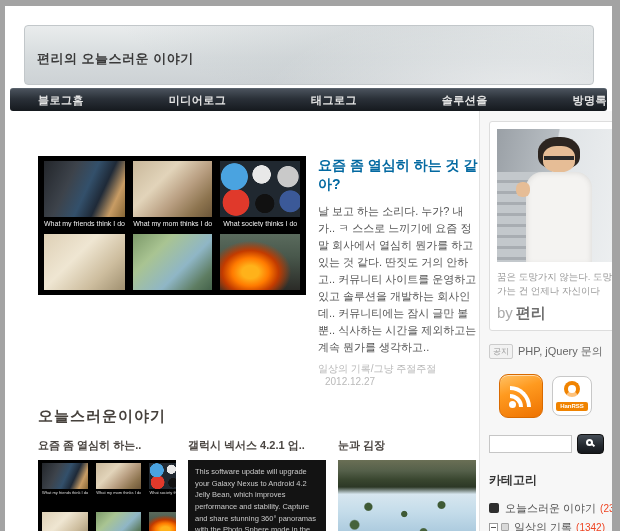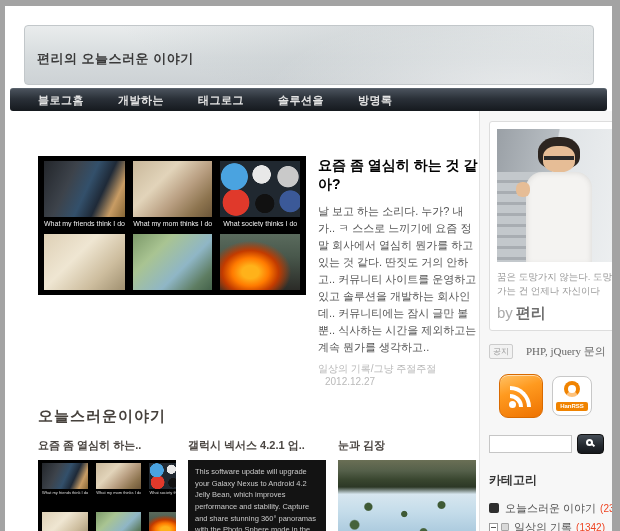--- a/index.html
+++ b/index.html
@@ -16,42 +16,42 @@
       radial-gradient(ellipse 520px 170px at 70% -40%, rgba(150,160,166,.30), transparent 60%),
       linear-gradient(180deg, #e9eced 0%, #d6dbdd 55%, #cdd2d5 100%);
     border: 1px solid #c2c7ca; position: relative; }
   .blog-title { position: absolute; left: 12px; top: 24px; font-size: 13px;
     font-weight: bold; color: #3a3a3a; letter-spacing: 0.5px; cursor: pointer; }
 
   
   .nav { margin: 3px 5px 0 5px; height: 23px; border-radius: 3px;
     background: linear-gradient(180deg, #4a525c 0%, #2a3038 45%, #15191e 100%);
     display: flex; align-items: center; padding-left: 28px; gap: 34px;
-    border-top: 1px solid #5a636d; }
+    border-top: 1px solid #5a636d; justify-content: space-between; }
   .nav-item { font-size: 11px; font-weight: bold; color: #e4e4e4;
     text-decoration: none; cursor: pointer; letter-spacing: 0.5px; }
 
   
   .layout { display: flex; height: 420px; }
   .main-col { width: 474px; padding: 45px 0 0 33px; }
   .sidebar { flex: 1; background: #f7f7f7; border-left: 1px solid #e2e2e2;
     padding: 10px 7px 0 7px; }
 
   
   .featured { display: flex; }
   .post-image { width: 268px; height: 147px; background: #000; overflow: hidden;
     padding: 5px 6px; cursor: pointer; flex-shrink: 0; }
   .meme-grid { display: grid; grid-template-columns: repeat(3, 1fr);
     gap: 7px 8px; height: 100%; }
   .meme-cell { display: flex; flex-direction: column; }
   .post-image .meme-photo { height: 56px; }
   .post-image .meme-caption { color: #efefef; font-size: 7px; text-align: center;
     padding-top: 3px; white-space: nowrap; overflow: hidden; }
   .post-right { margin-left: 12px; width: 162px; }
-  .post-title { font-size: 14px; font-weight: bold; color: #000000; line-height: 1.35;
+  .post-title { font-size: 14px; font-weight: bold; color: #0369a1; line-height: 1.35;
     cursor: pointer; }
   .post-body { margin-top: 9px; font-size: 11px; color: #555; line-height: 1.55; }
   .post-meta { margin-top: 6px; font-size: 10px; color: #b9b9b9; }
   .post-meta .cat-link { color: #b9b9b9; cursor: pointer; text-decoration: none; }
   .post-meta .post-date { margin-left: 7px; }
 
   
   .meme-photo { width: 100%; }
   .ph-0 { background: linear-gradient(115deg,#23262b 0%,#3d434b 32%,#33506b 52%,#1f2a38 68%,#c89c64 84%,#866636 100%); }
   .ph-1 { background: linear-gradient(135deg,#c9b89b 0%,#e2d4ba 35%,#b99f82 60%,#8d744f 82%,#6c5638 100%); }
@@ -108,21 +108,21 @@
     background: #f4f3f1; border-radius: 16px 16px 0 0; box-shadow: inset 0 0 6px rgba(0,0,0,.12); }
   .pp-thumb { position: absolute; left: 15%; top: 40%; width: 12%; height: 11%;
     background: #e6bd96; border-radius: 42%; }
   .profile-quote { margin-top: 8px; font-size: 9.5px; color: #9a9a9a; line-height: 1.45; }
   .profile-by { margin-top: 6px; font-size: 15px; color: #aaa; }
   .profile-by .pname { font-weight: bold; color: #6e6e6e; margin-left: 3px; }
 
   .notice-row { margin: 13px 2px 0; display: flex; align-items: center; cursor: pointer; }
   .notice-badge { font-size: 8px; color: #999; border: 1px solid #ccc;
     border-radius: 2px; background: #f2f2f2; padding: 1px 3px; }
-  .notice-text { margin-left: 13px; font-size: 11px; color: #666; font-family: Liberation Serif, serif; }
+  .notice-text { margin-left: 5px; font-size: 11px; color: #666; }
 
   .rss-row { margin: 15px 0 0 12px; display: flex; align-items: center; gap: 9px; }
   .rss-big { width: 44px; height: 44px; border-radius: 9px; cursor: pointer;
     background: linear-gradient(160deg,#ffc266 0%,#ff9a1f 38%,#ee7200 100%);
     border: 1px solid #d96a00; position: relative;
     box-shadow: inset 0 1px 0 rgba(255,255,255,.55); }
   .rss-big .dot { position: absolute; left: 9px; bottom: 9px; width: 7px; height: 7px;
     background: #fff; border-radius: 50%; }
   .rss-big .arc1 { position: absolute; left: 10px; bottom: 10px; width: 13px; height: 13px;
     border-top: 4px solid #fff; border-right: 4px solid #fff; border-top-right-radius: 100%; }
@@ -166,21 +166,21 @@
 <body>
 
 <div class="page">
 
   <div class="banner">
     <div class="blog-title">편리의 오늘스러운 이야기</div>
   </div>
 
   <div class="nav">
       <a class="nav-item">블로그홈</a>
-      <a class="nav-item">개발하는</a>
+      <a class="nav-item">미디어로그</a>
       <a class="nav-item">태그로그</a>
       <a class="nav-item">솔루션을</a>
       <a class="nav-item">방명록</a>
     </div>
 
   <div class="layout">
 
     <div class="main-col">
 
       <div class="featured">

